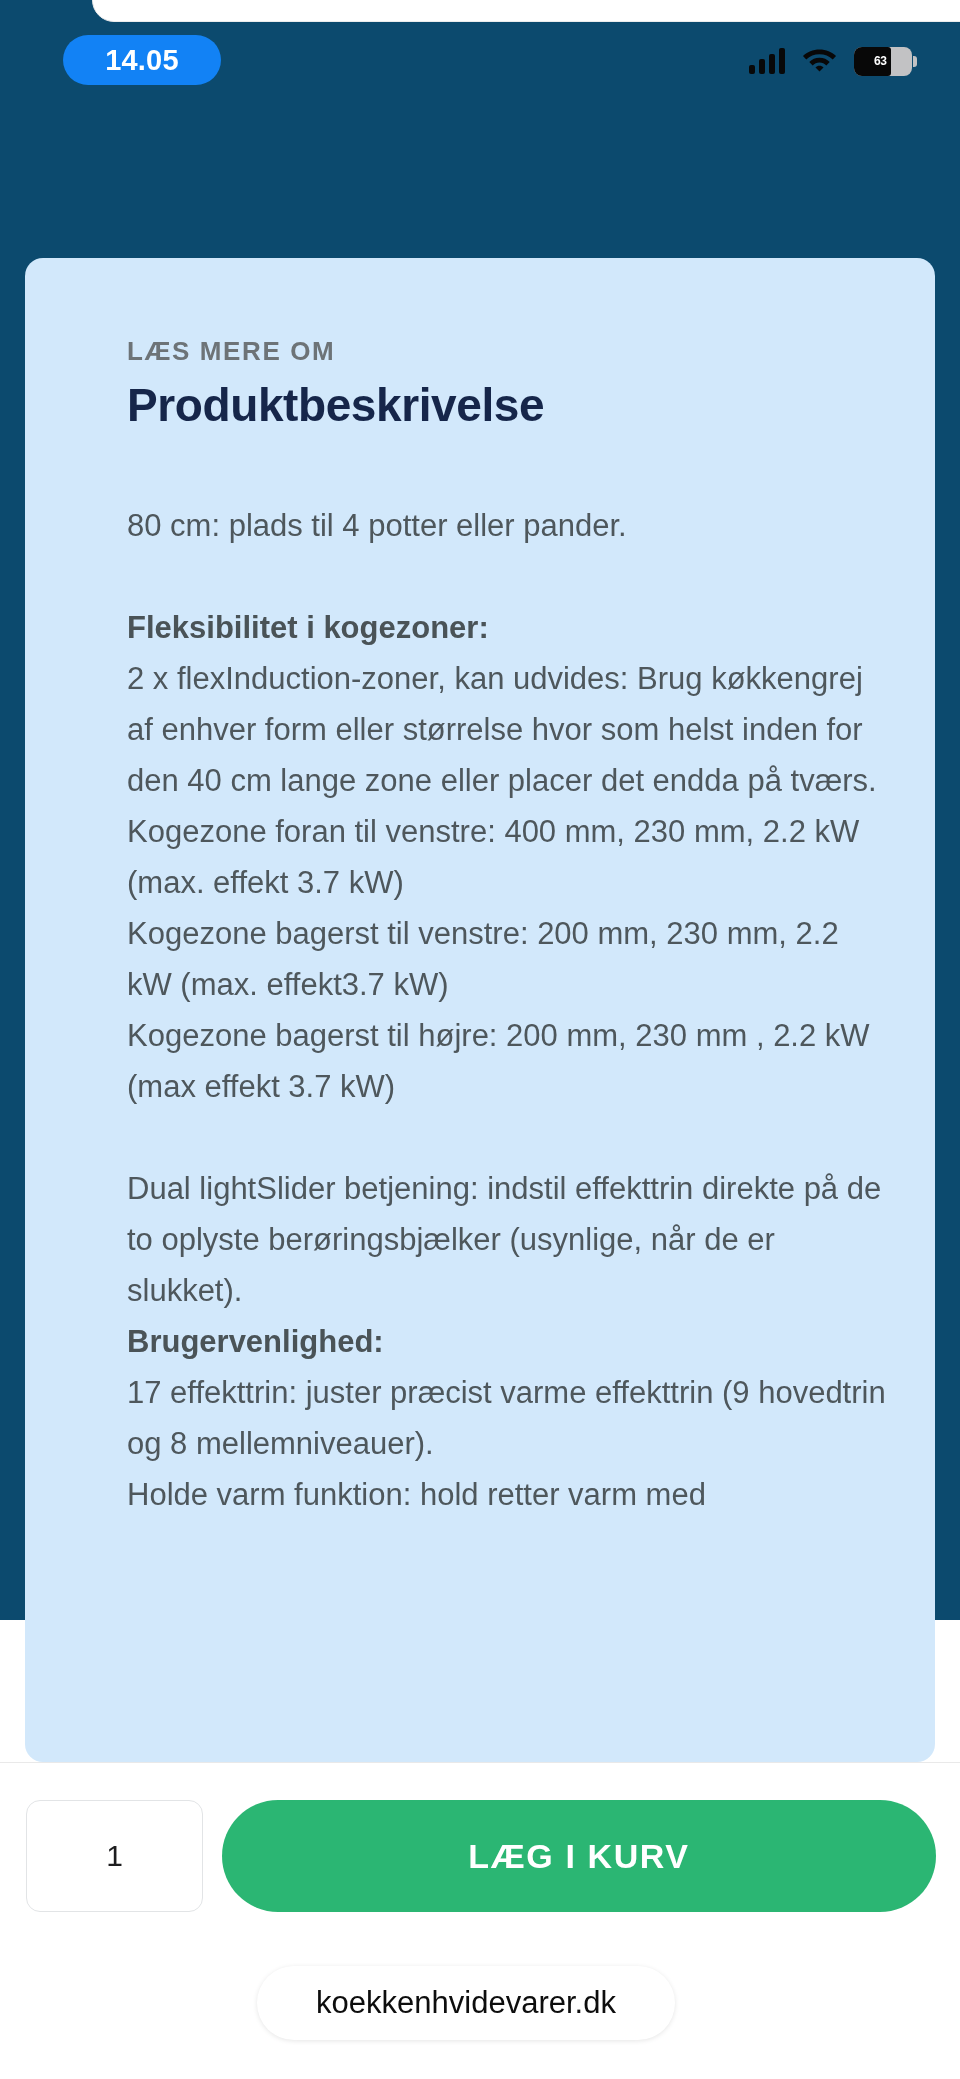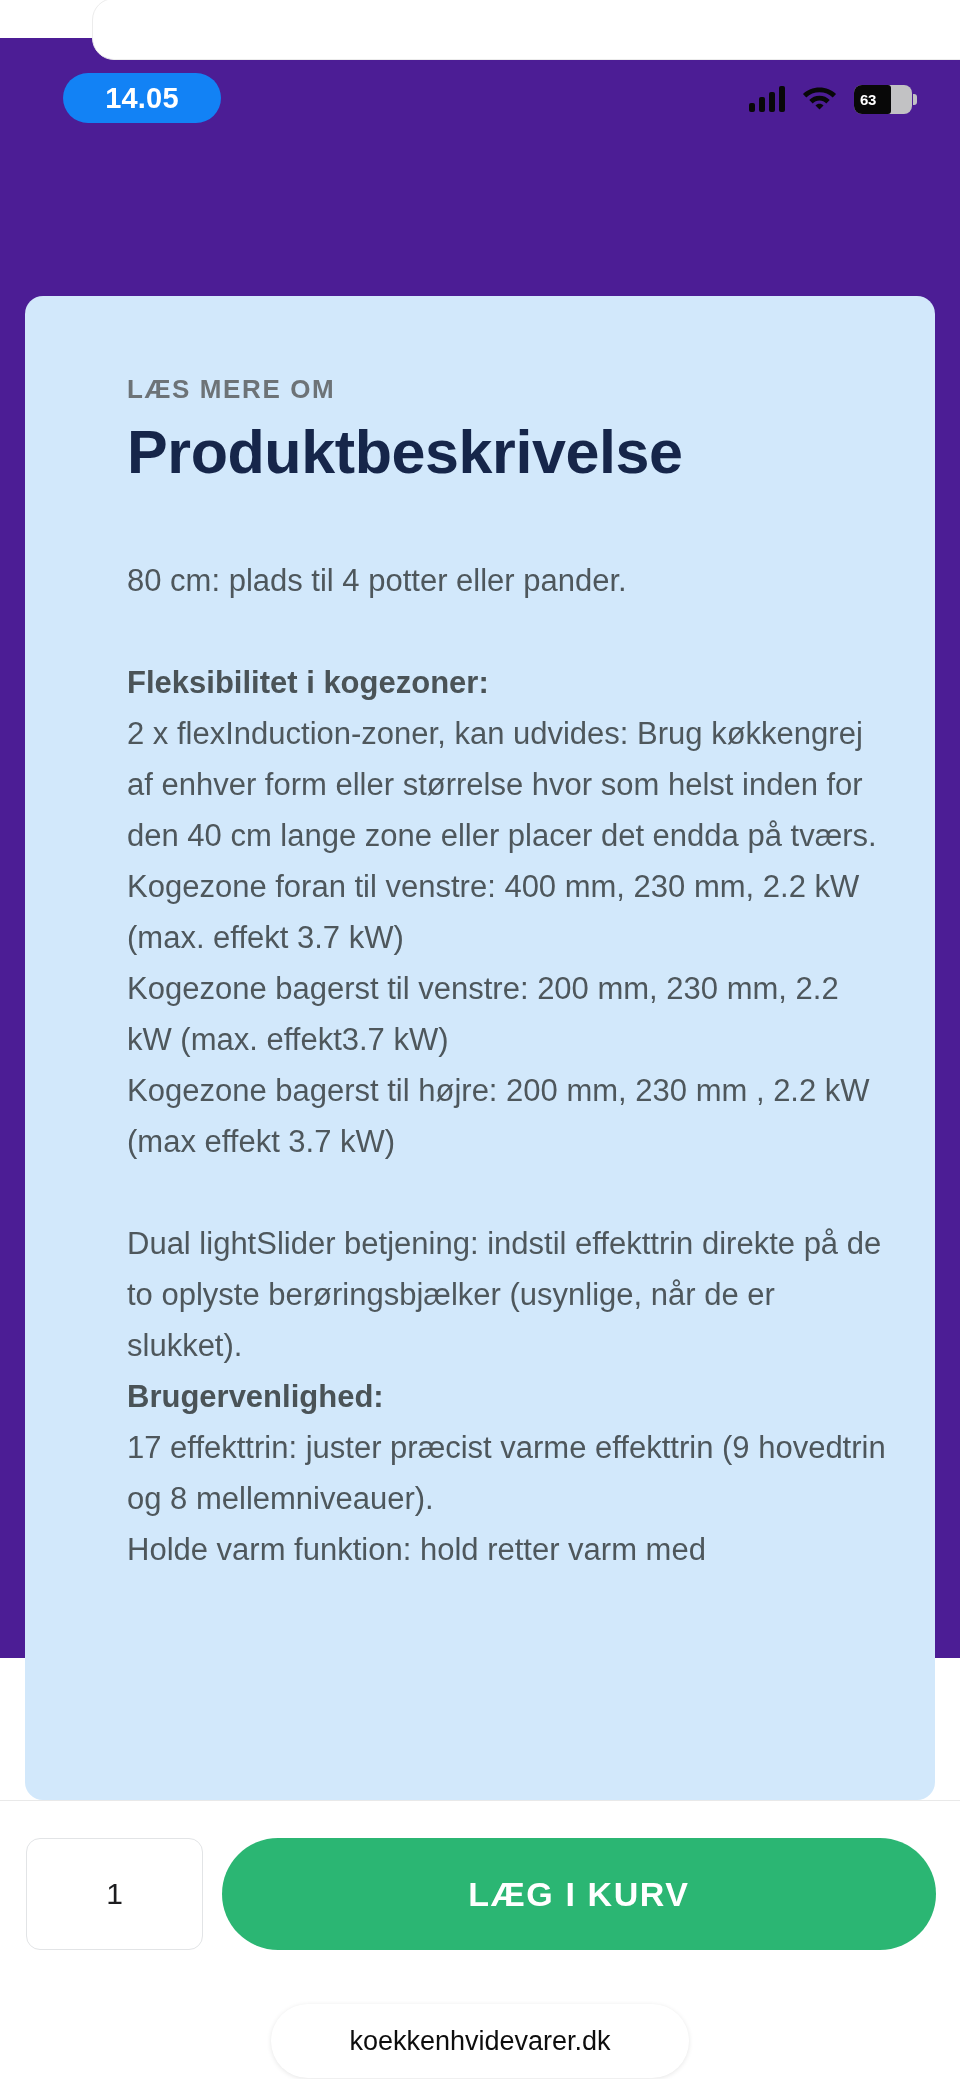--- a/index.html
+++ b/index.html
@@ -9,22 +9,21 @@
     height: 2079px;
     background: #ffffff;
     font-family: "Liberation Sans", sans-serif;
     overflow: hidden;
   }
 
   .screen {
     position: relative;
     width: 960px;
     height: 1620px;
-    background: #4c1d95;
-    margin-top: 38px;
+    background: #0c4a6e;
   }
 
   
   .top-card-edge {
     position: absolute;
     left: 92px;
     top: -40px;
     width: 920px;
     height: 62px;
     background: #ffffff;
@@ -102,23 +101,23 @@
     background: #080808;
     border-radius: 8px 3px 3px 8px;
   }
   .battery .pct {
     position: absolute;
     left: 0; top: 0;
     width: 100%; height: 100%;
     display: flex;
     align-items: center;
     justify-content: flex-start;
-    padding-left: 6px;
+    padding-left: 20px;
     color: #ffffff;
-    font-size: 15px;
+    font-size: 12px;
     font-weight: 700;
     letter-spacing: -0.3px;
   }
   .battery .nub {
     position: absolute;
     right: -5px;
     top: 9px;
     width: 4px;
     height: 11px;
     background: #c2c2c4;
@@ -148,21 +147,21 @@
     font-size: 26px;
     font-weight: 700;
     letter-spacing: 1.6px;
     text-transform: uppercase;
     line-height: 1.2;
   }
 
   .title {
     margin-top: 12px;
     color: #16264a;
-    font-size: 61px;
+    font-size: 46px;
     font-weight: 700;
     letter-spacing: -0.4px;
     line-height: 1.15;
   }
 
   .body-text {
     margin-top: 68px;
     width: 760px;
     color: #4e575c;
     font-size: 31px;
@@ -243,32 +242,32 @@
     font-family: "Liberation Sans", sans-serif;
     display: flex;
     align-items: center;
     justify-content: center;
     cursor: pointer;
   }
 
   
   .domain-pill {
     position: absolute;
-    left: 271px;
+    left: 257px;
     top: 1966px;
     width: 418px;
     height: 74px;
     background: #ffffff;
     border-radius: 37px;
     box-shadow: 0 1px 5px rgba(0,0,0,0.10);
     display: flex;
     align-items: center;
     justify-content: center;
     color: #0d0d0d;
-    font-size: 27px;
+    font-size: 31px;
   }
 </style>
 </head>
 <body>
 
 <div class="screen">
 
   <div class="top-card-edge"></div>
 
   <div class="status-bar">

